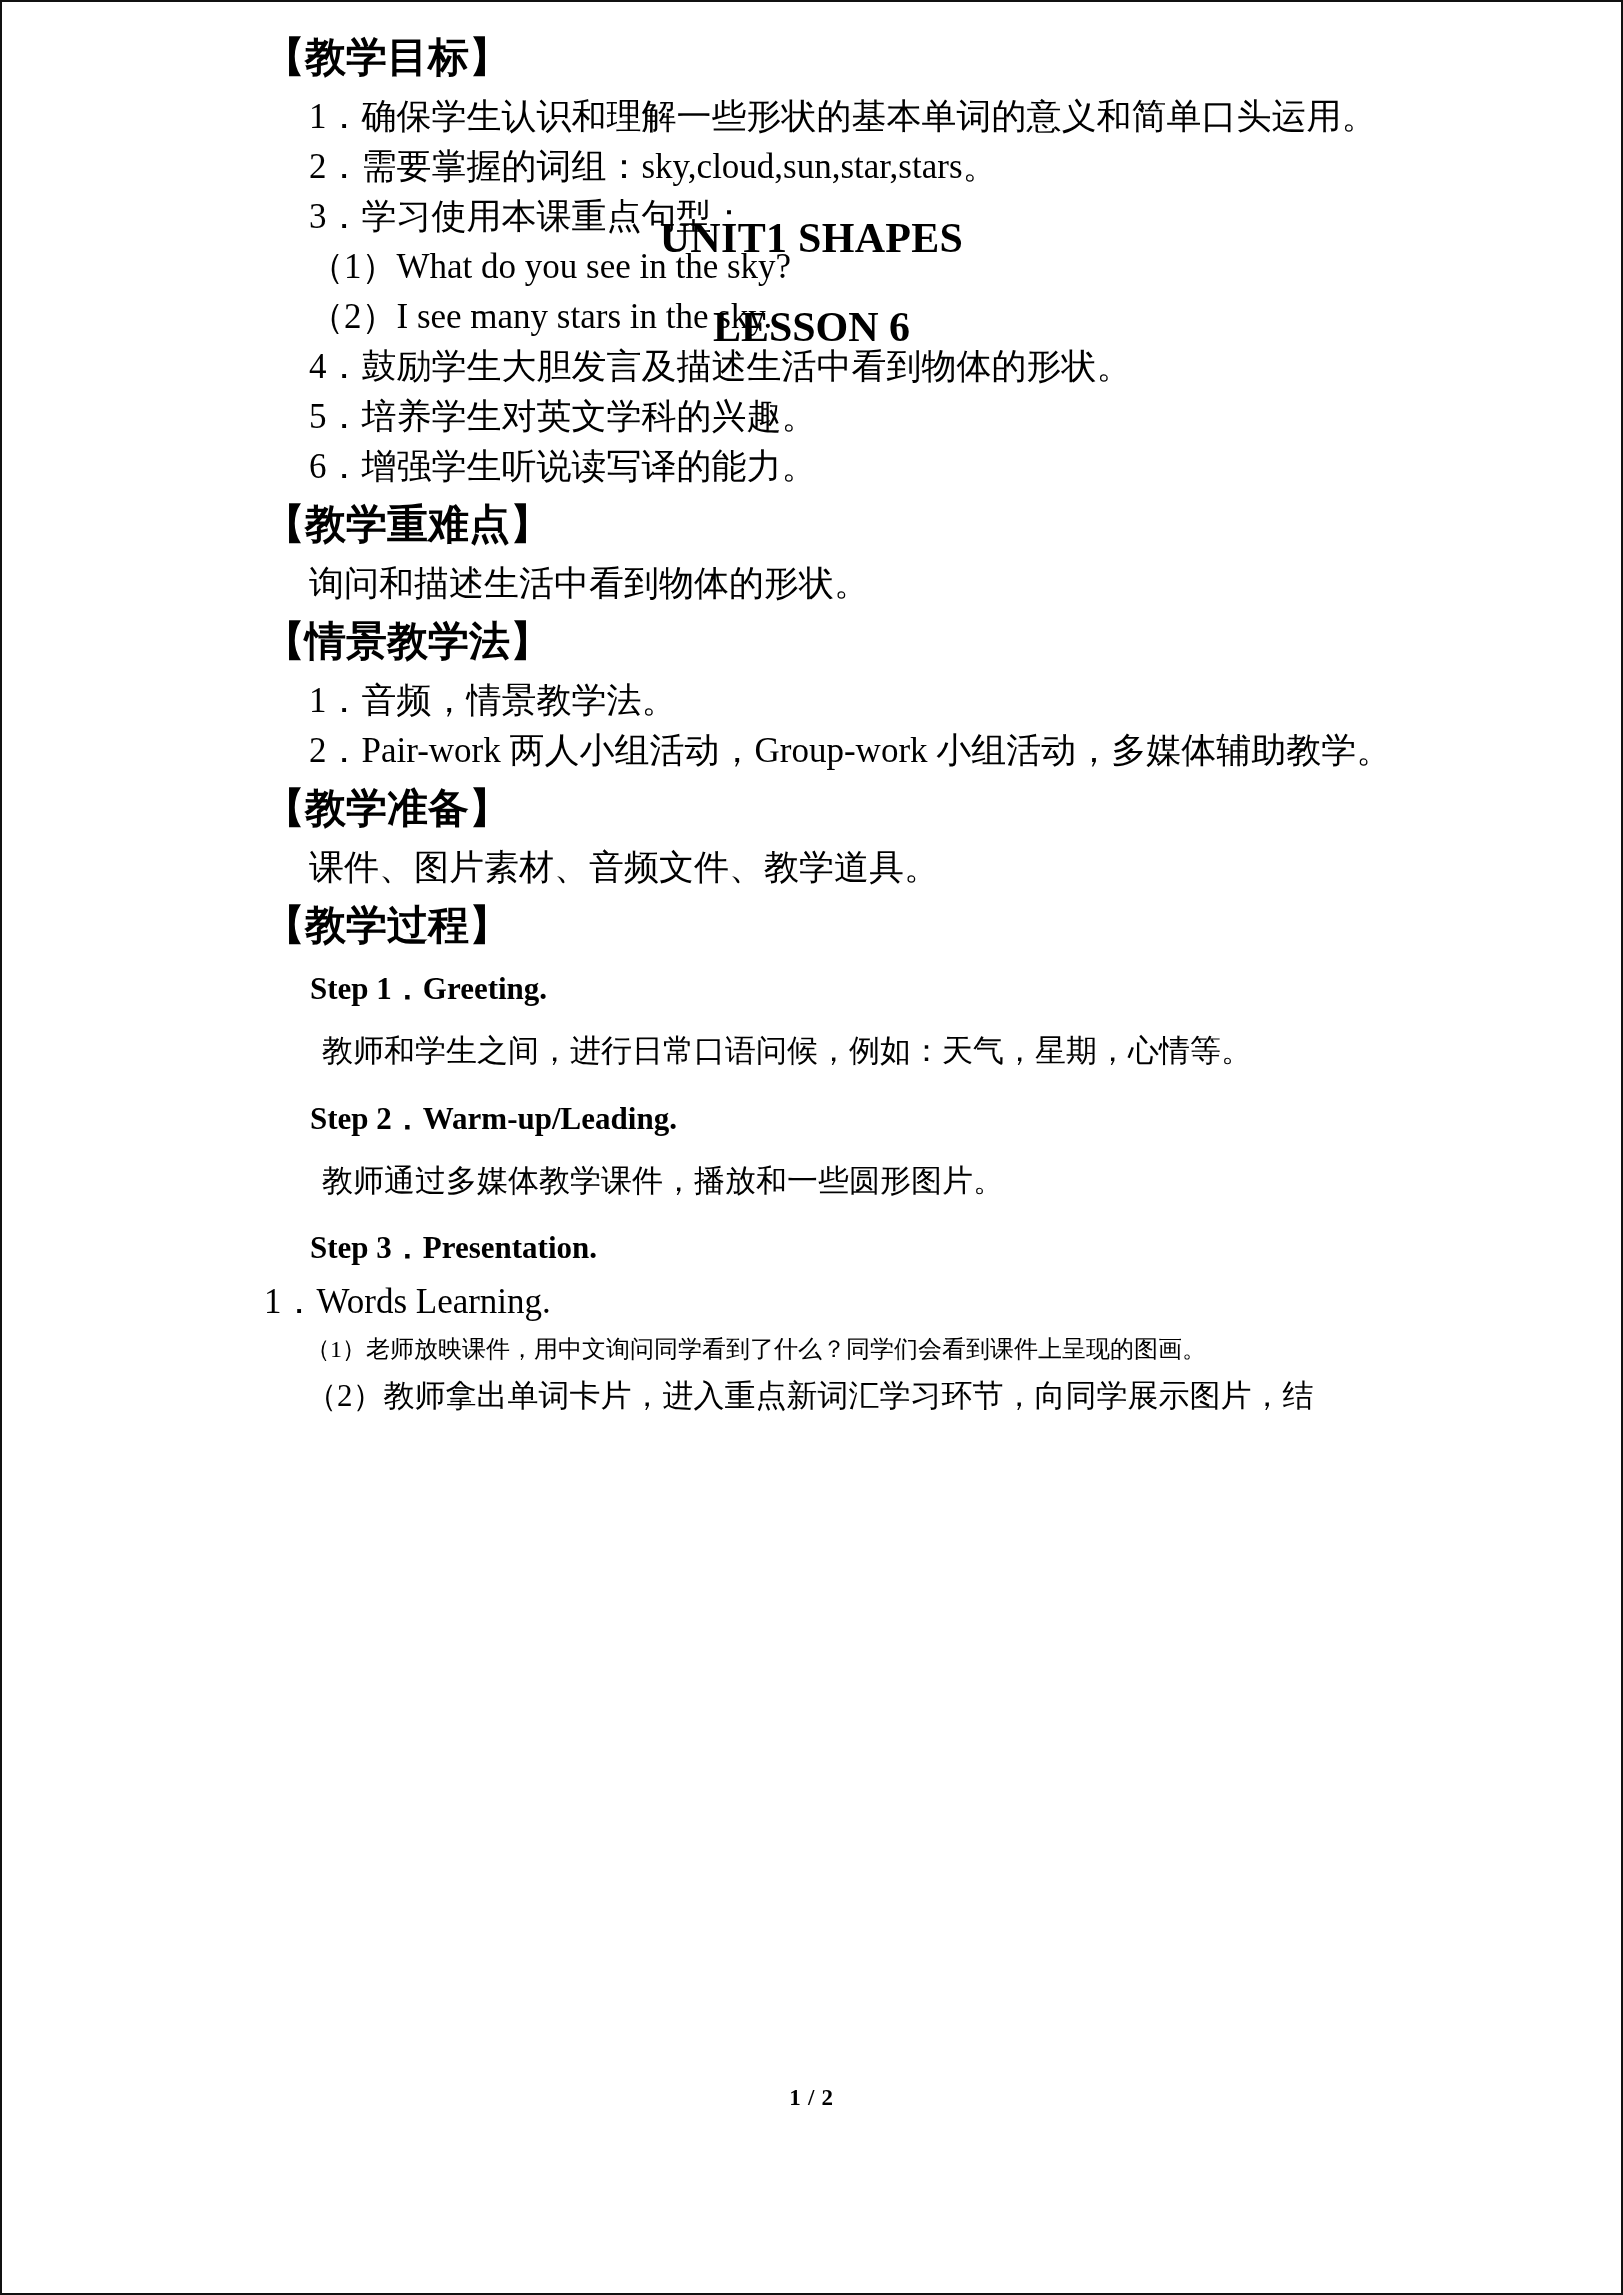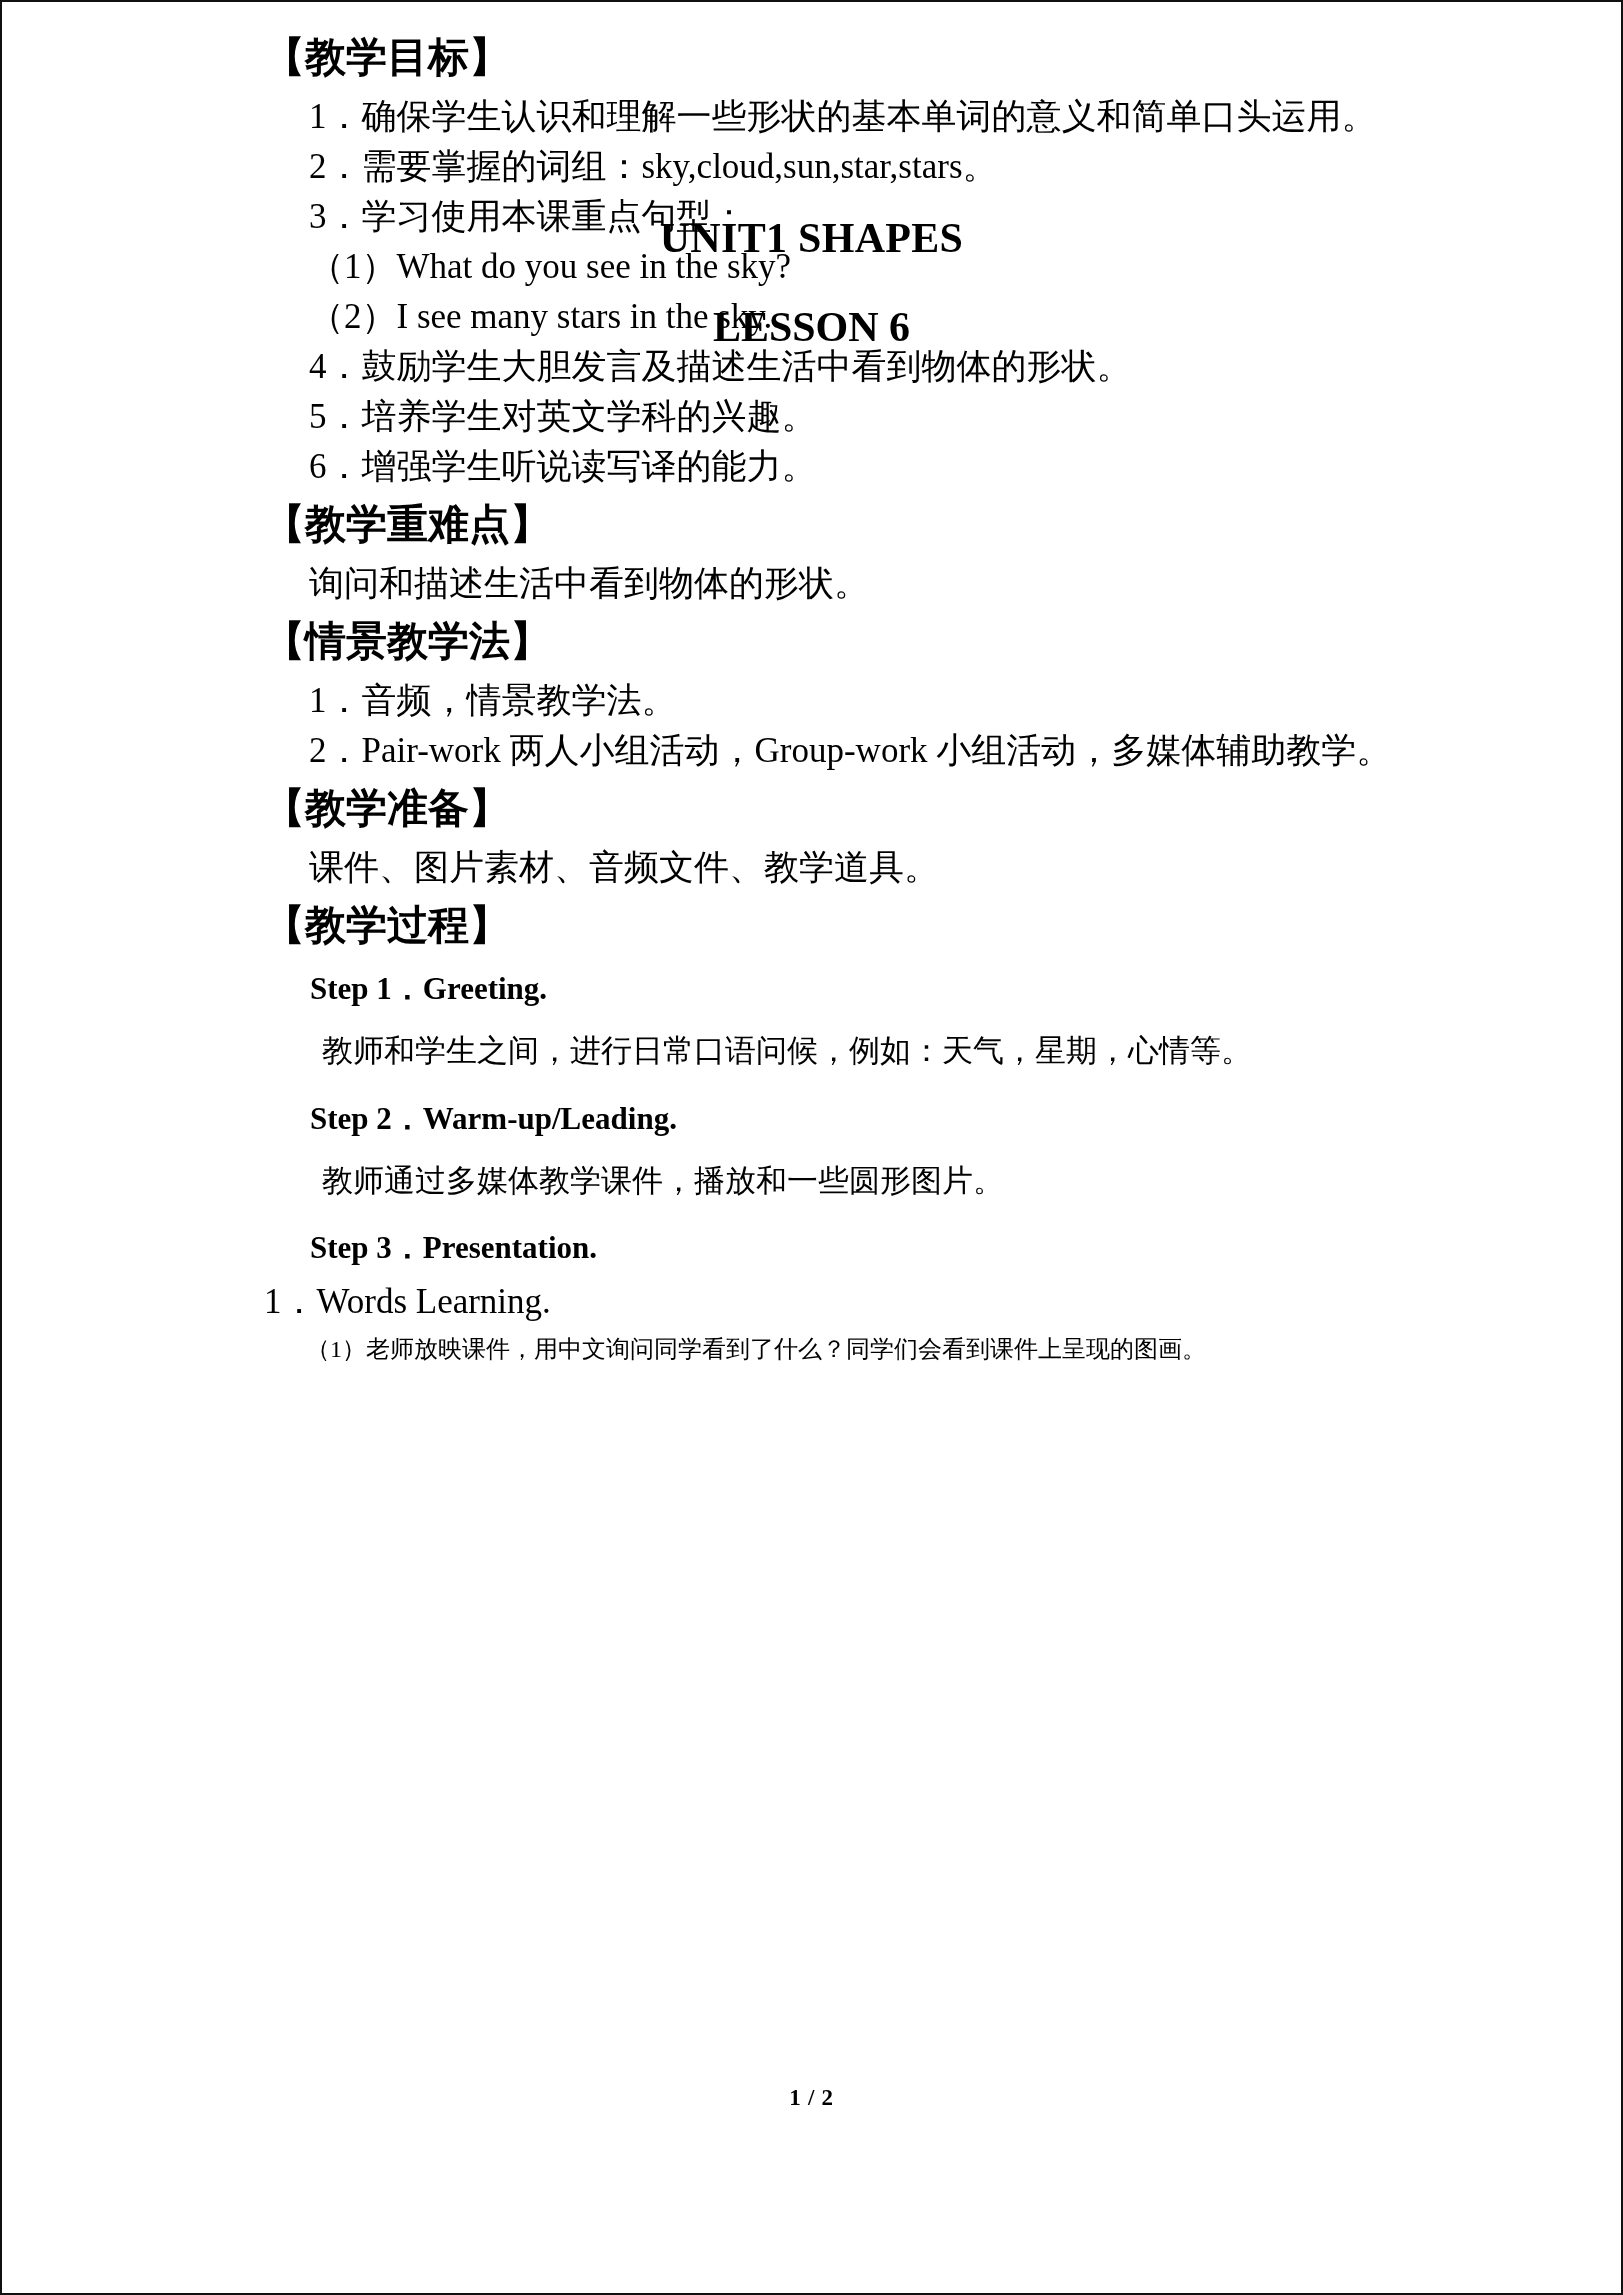--- a/index.html
+++ b/index.html
@@ -187,19 +187,20 @@
     <p class="step-body">教师通过多媒体教学课件，播放和一些圆形图片。</p>
 
     <div class="gap-md"></div>
 
     <p class="step-heading">Step 3．Presentation.</p>
     <div class="gap-md"></div>
     <p class="body-line">1．Words Learning.</p>
     <div class="gap-sm"></div>
     <p class="flow-para">（1）老师放映课件，用中文询问同学看到了什么？同学们会看到课件上呈现的图画。</p>
     <div class="gap-sm"></div>
+    <p class="flow-para-nowrap">（2）教师拿出单词卡片，进入重点新词汇学习环节，向同学展示图片，结</p>
 
   </div>
 
   <div class="footer">1 / 2</div>
 
 </div>
 
 
 </body></html>

